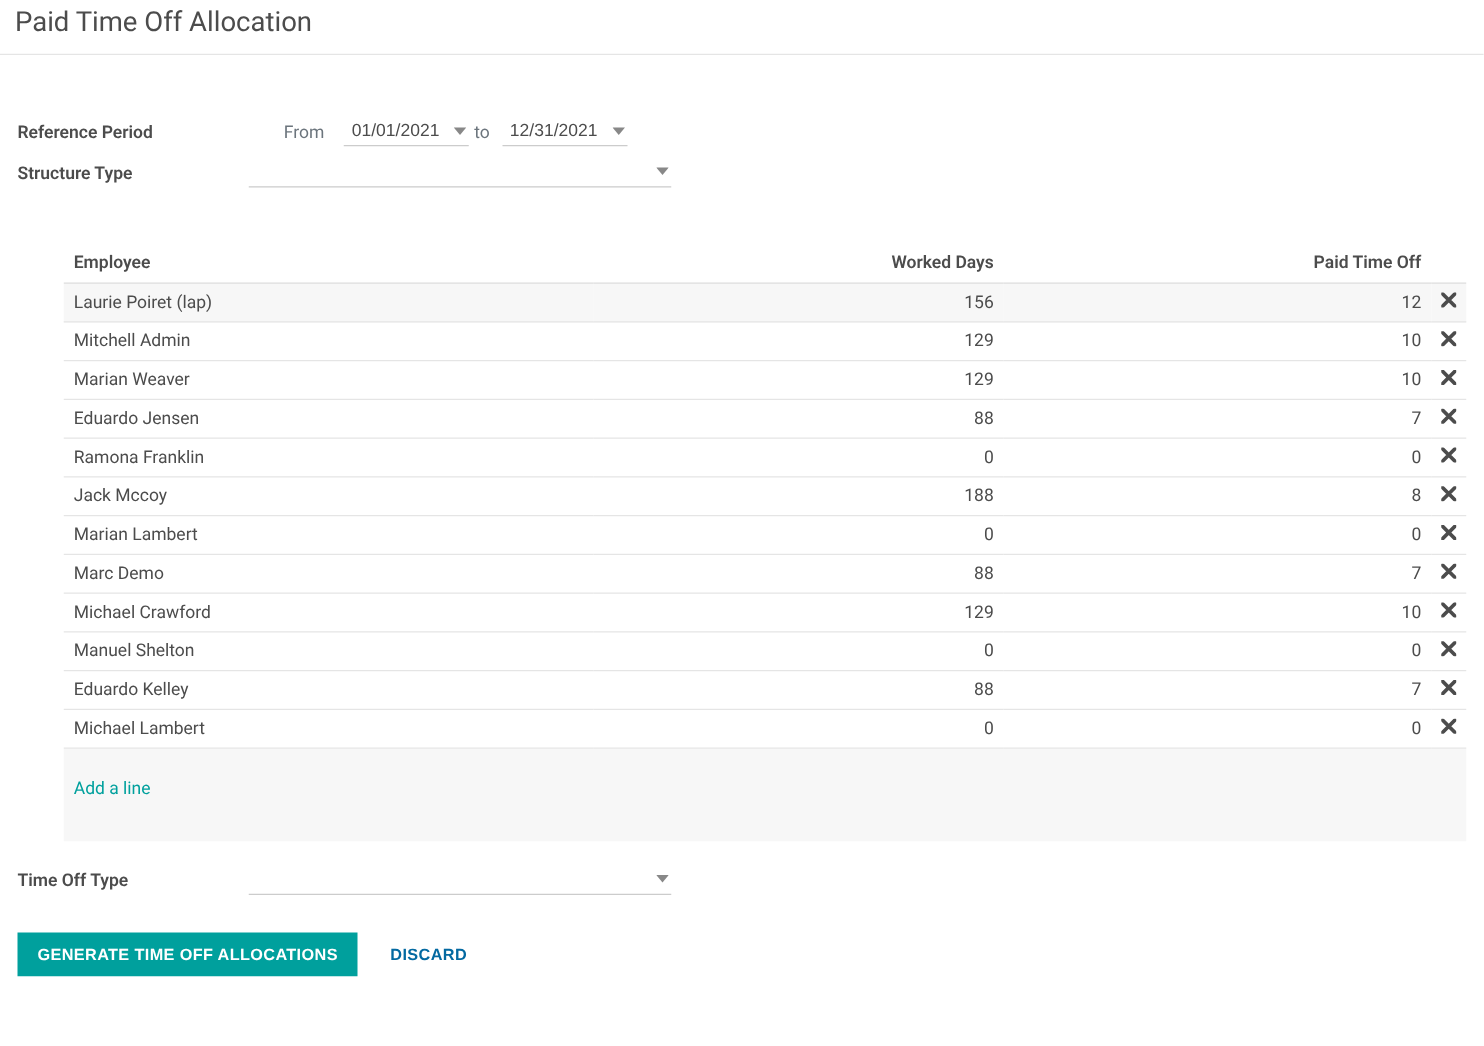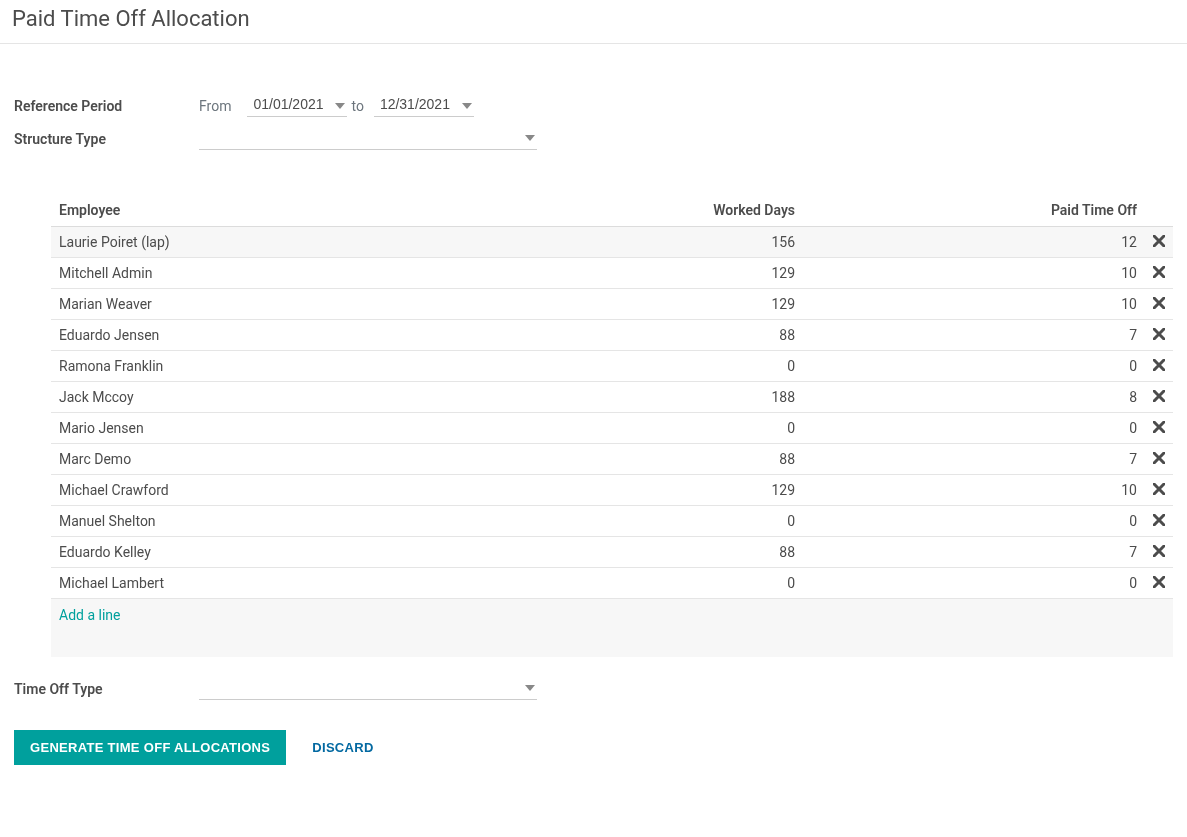--- a/index.html
+++ b/index.html
@@ -28,20 +28,21 @@
   }
   .form-label {
     width: 185px;
     font-weight: 600;
     color: #4c4c4c;
   }
   .from-to { display: flex; align-items: center; }
   .sub-label {
     color: #6c757d;
     margin-right: 16px;
+    margin-left: 28px;
   }
   .date-input {
     border: none;
     border-bottom: 1px solid #ccc;
     padding: 2px 18px 4px 6px;
     font-size: 14px;
     color: #4c4c4c;
     width: 100px;
     outline: none;
     position: relative;
@@ -83,21 +84,21 @@
     border-bottom: 1px solid #e5e5e5;
     color: #4c4c4c;
   }
   tbody tr:first-child td { background: #f7f7f7; }
   td.del-cell { width: 28px; text-align: center; padding: 7px 2px; }
   .del-icon { cursor: pointer; display: inline-flex; }
   .del-icon svg { width: 12px; height: 12px; fill: #4c4c4c; }
   .add-line-row td {
     background: #f7f7f7;
     border-bottom: none;
-    padding: 8px 8px 34px;
+    padding: 24px 8px 34px;
   }
   .add-line { color: #00a09d; cursor: pointer; }
   
   .footer-area { padding: 20px 14px 14px; }
   .btn-row { margin-top: 30px; display: flex; gap: 20px; align-items: center; }
   .btn-primary {
     background: #00a09d;
     color: #fff;
     border: none;
     padding: 10px 16px;
@@ -226,21 +227,21 @@
             <td>Jack Mccoy</td>
             <td class="num">188</td>
             <td class="num">8</td>
             <td class="del-cell"><span class="del-icon">
                 <svg viewBox="0 0 12 12">
                   <path d="M1 1 L11 11 M11 1 L1 11" stroke="#4c4c4c" stroke-width="3" stroke-linecap="round"></path>
                 </svg>
               </span></td>
           </tr>
           <tr>
-            <td>Mario Jensen</td>
+            <td>Marian Lambert</td>
             <td class="num">0</td>
             <td class="num">0</td>
             <td class="del-cell"><span class="del-icon">
                 <svg viewBox="0 0 12 12">
                   <path d="M1 1 L11 11 M11 1 L1 11" stroke="#4c4c4c" stroke-width="3" stroke-linecap="round"></path>
                 </svg>
               </span></td>
           </tr>
           <tr>
             <td>Marc Demo</td>

